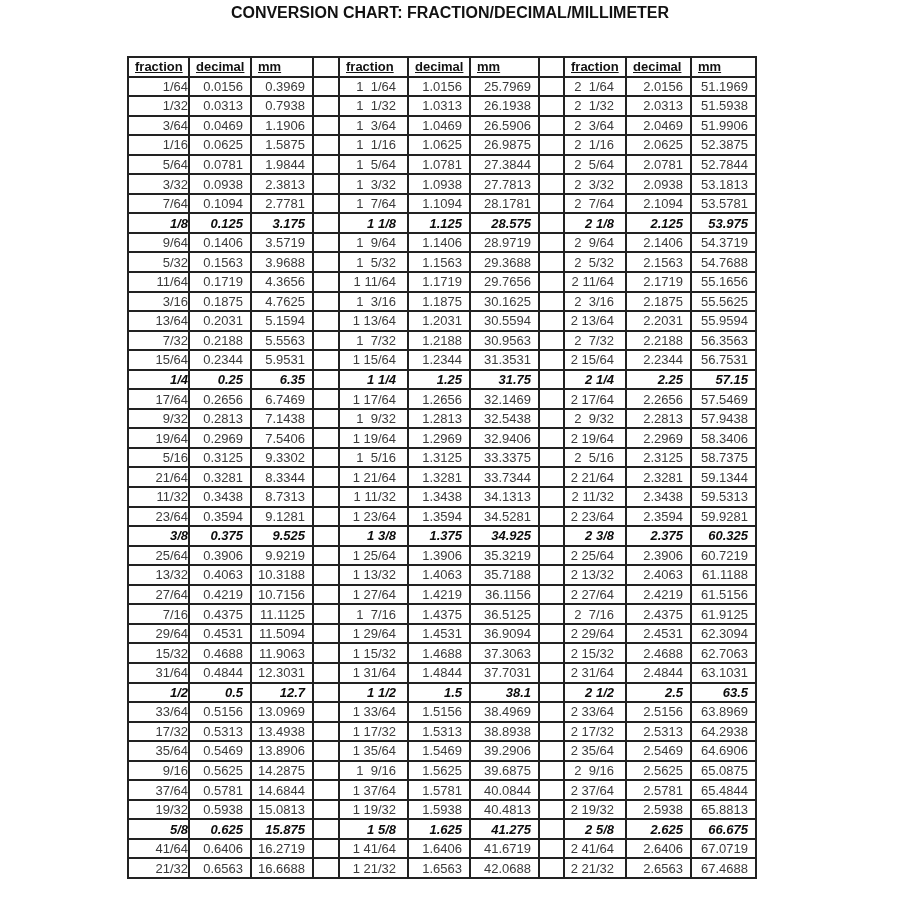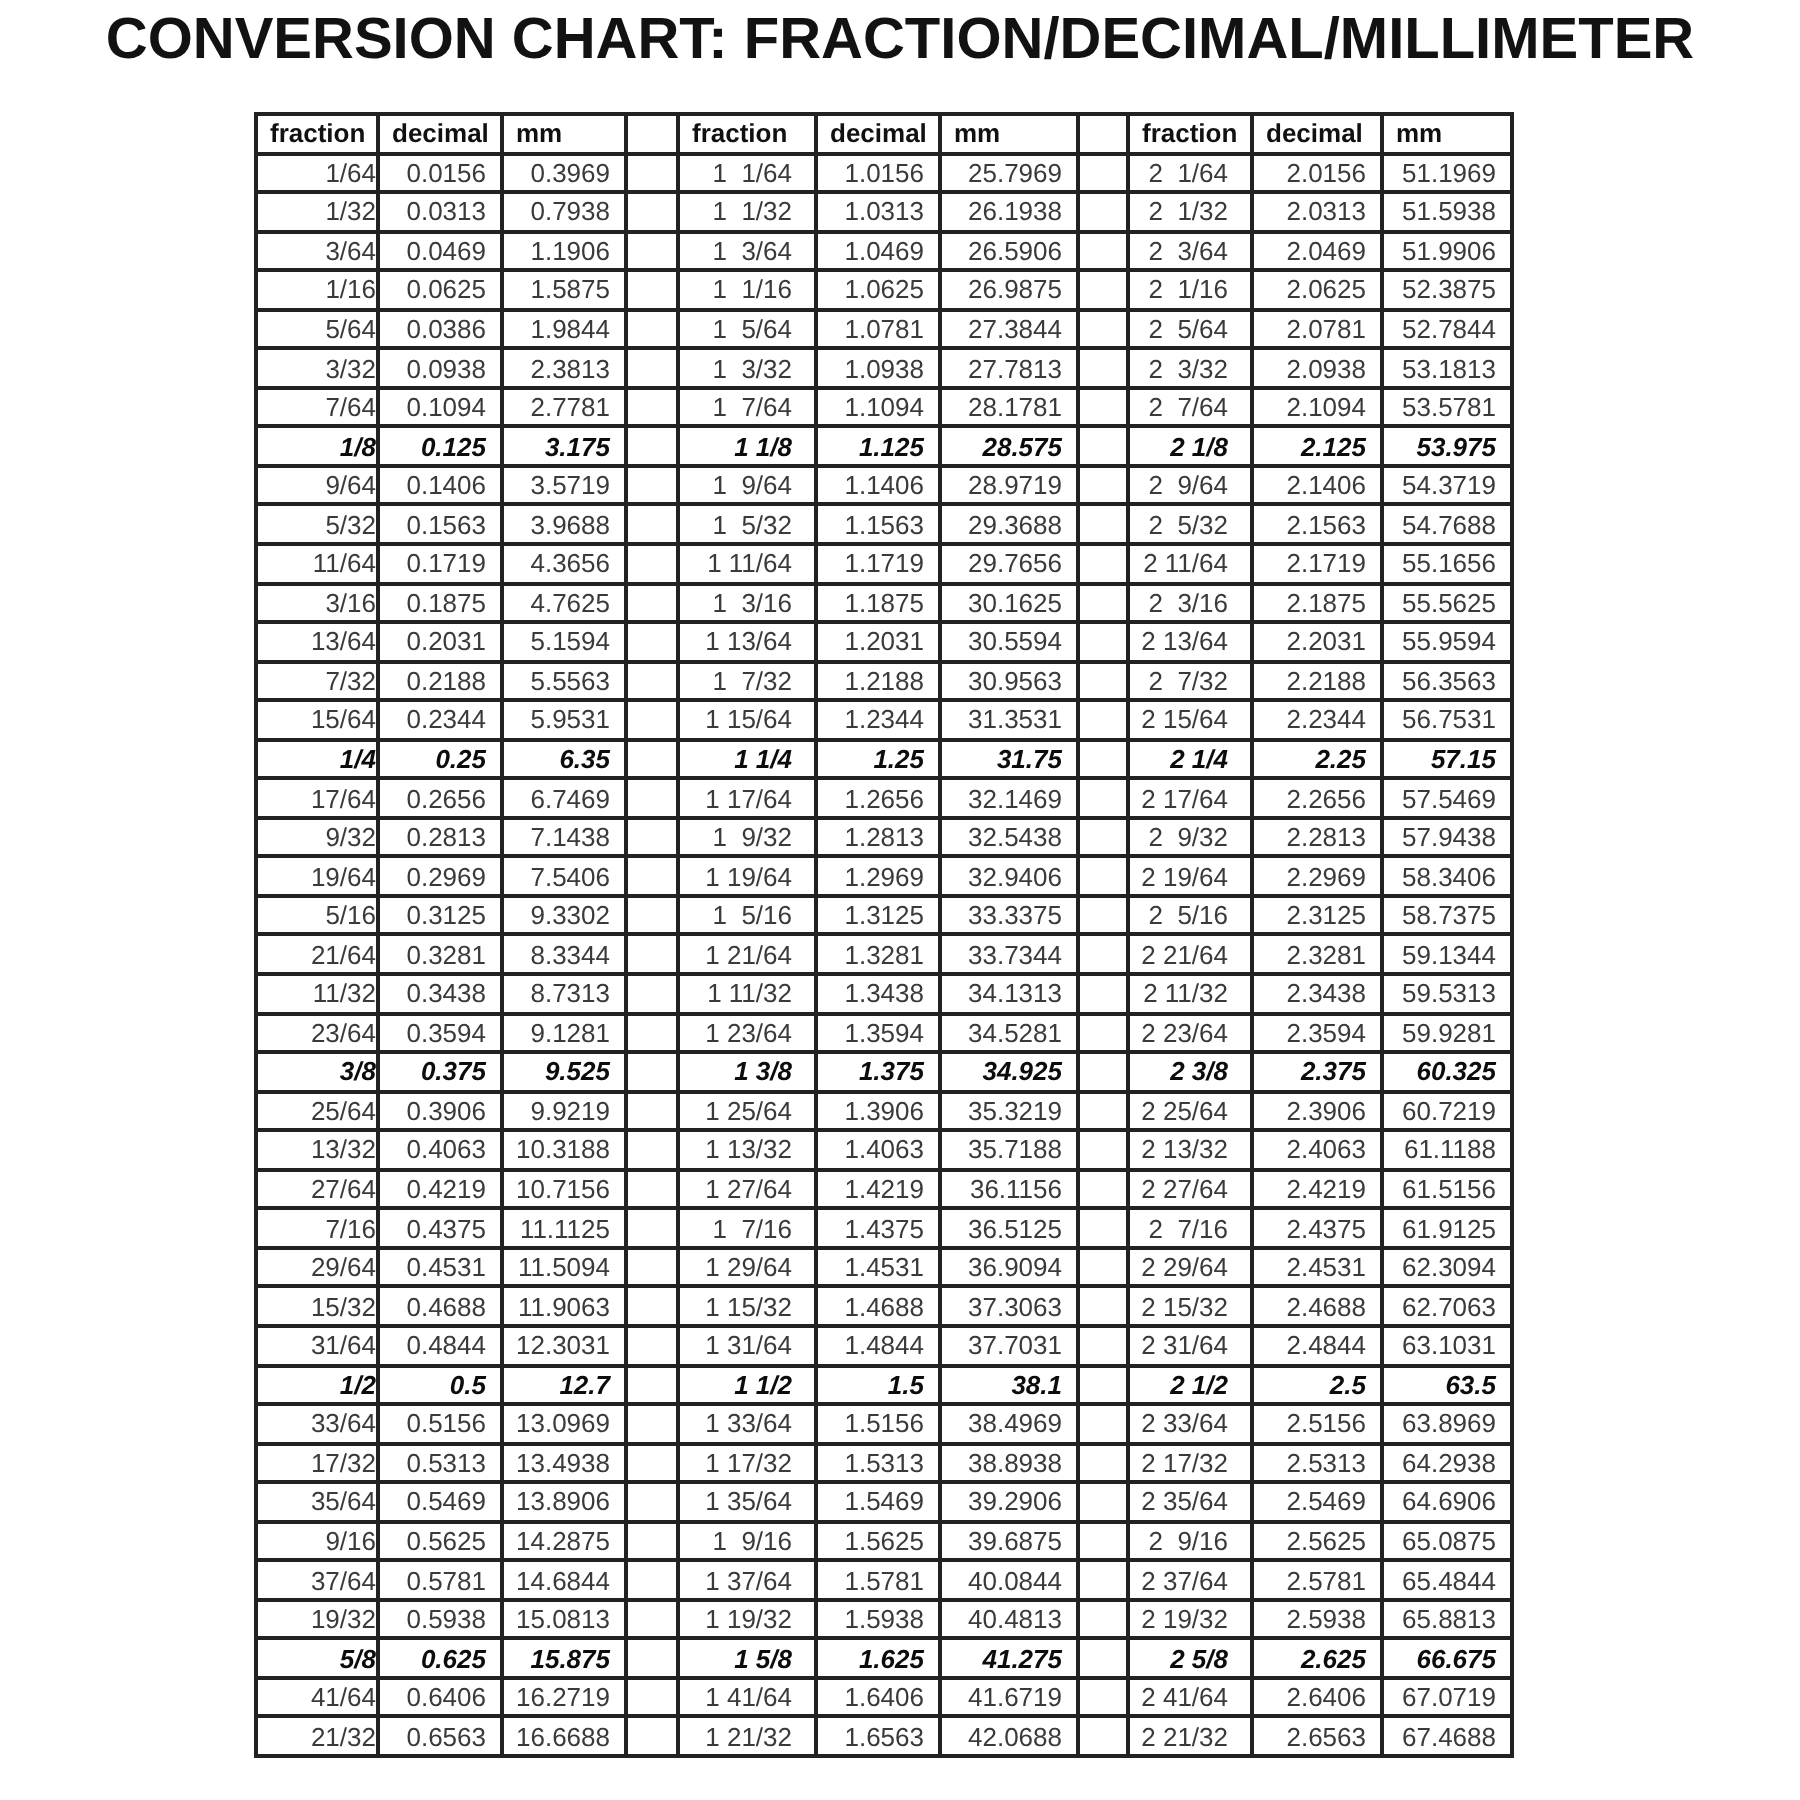--- a/index.html
+++ b/index.html
@@ -17,21 +17,21 @@
     background: #ffffff;
     overflow: hidden;
   }
   h1.title {
     position: absolute;
     top: 4px;
     left: 0;
     width: 100%;
     margin: 0;
     text-align: center;
-    font-size: 29px;
+    font-size: 16px;
     font-weight: 700;
     color: #121212;
     letter-spacing: 0px;
     white-space: nowrap;
   }
   table.conv {
     position: absolute;
     left: 127px;
     top: 56px;
     width: 628px;
@@ -45,20 +45,21 @@
     line-height: 1;
     padding: 0;
     overflow: hidden;
     vertical-align: middle;
   }
   .conv th.hd {
     text-align: left;
     padding-left: 6px;
     font-weight: 700;
     color: #111111;
+    text-decoration: underline;
   }
   .conv th.sp, .conv td.sp { padding: 0; }
   .conv td { color: #3a3a3a; }
   .conv td.f1 {
     text-align: right;
     padding-left: 6px;
   }
   .conv td.fr {
     text-align: right;
     padding-right: 11px;
@@ -156,21 +157,21 @@
           <td class="fr">1  1/16</td>
           <td class="num">1.0625</td>
           <td class="num">26.9875</td>
           <td class="sp"></td>
           <td class="fr">2  1/16</td>
           <td class="num">2.0625</td>
           <td class="num">52.3875</td>
         </tr>
         <tr class="row">
           <td class="f1">5/64</td>
-          <td class="num">0.0386</td>
+          <td class="num">0.0781</td>
           <td class="num">1.9844</td>
           <td class="sp"></td>
           <td class="fr">1  5/64</td>
           <td class="num">1.0781</td>
           <td class="num">27.3844</td>
           <td class="sp"></td>
           <td class="fr">2  5/64</td>
           <td class="num">2.0781</td>
           <td class="num">52.7844</td>
         </tr>

